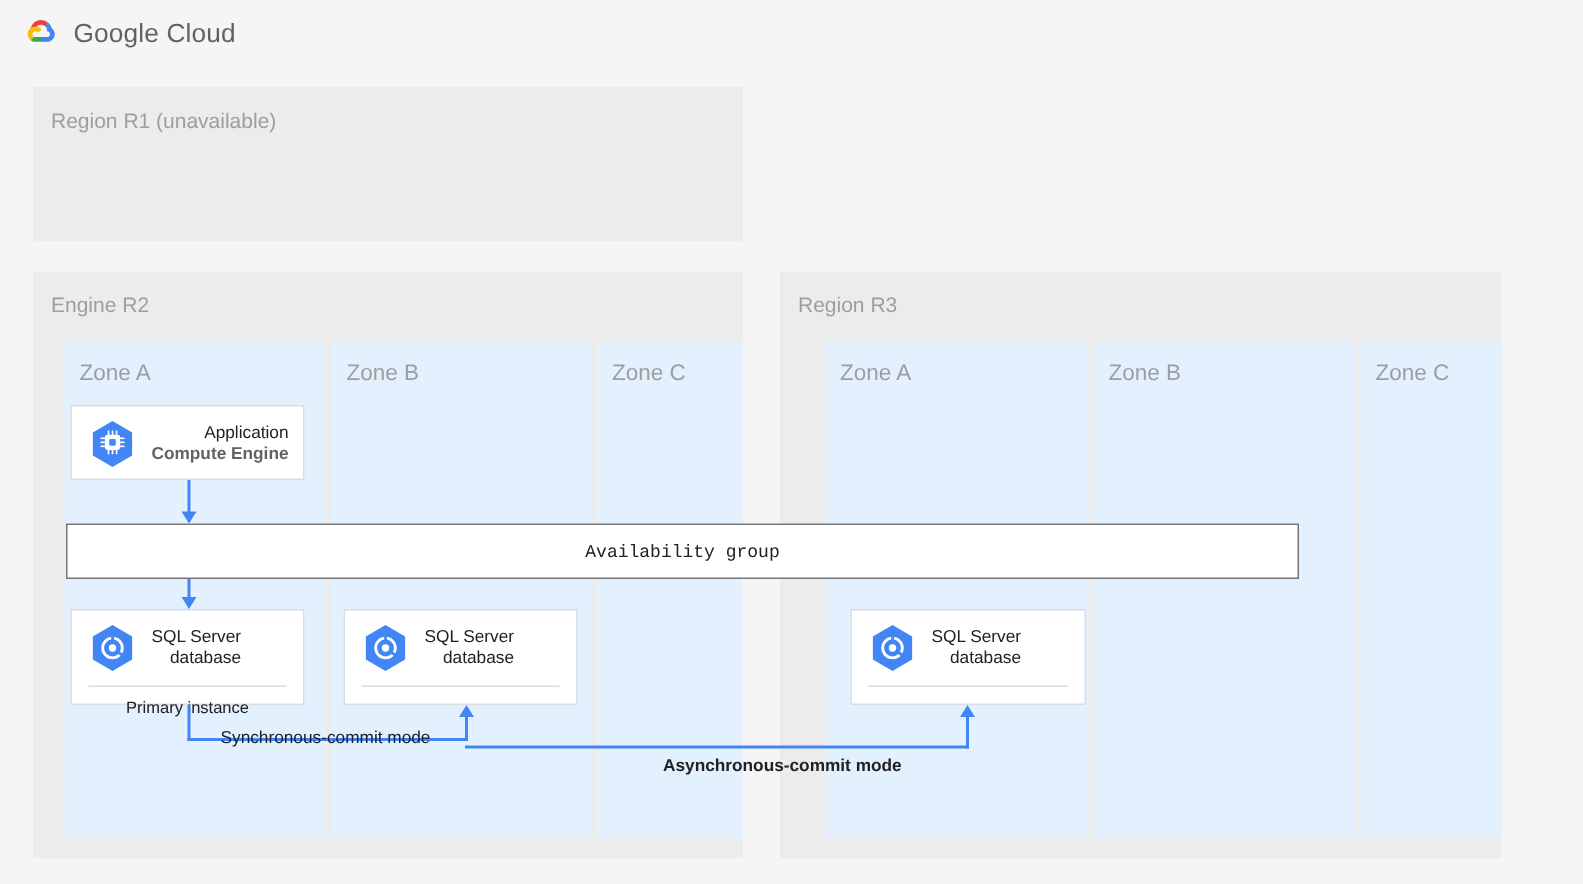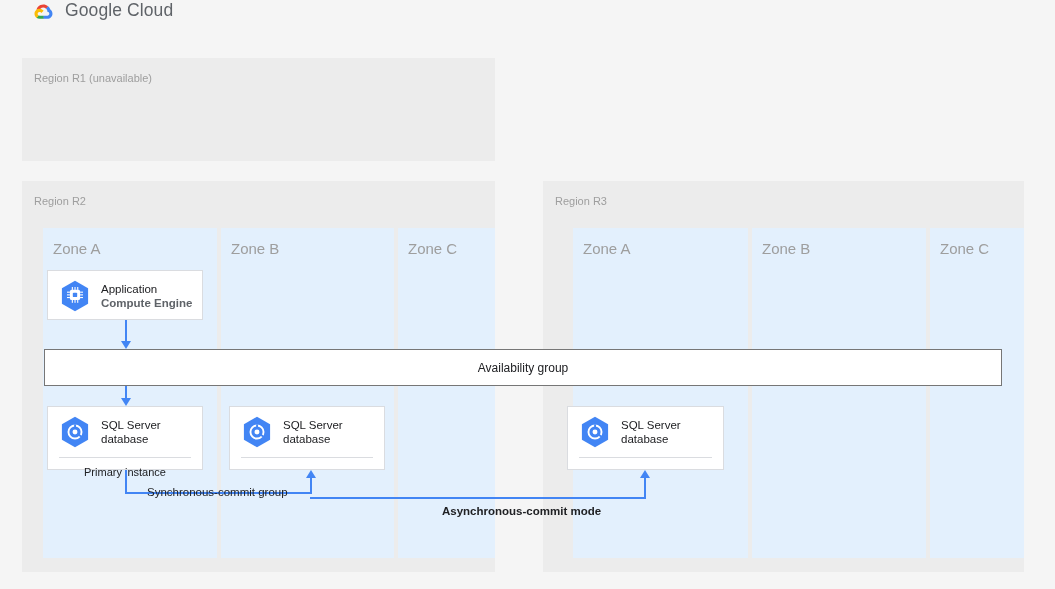--- a/index.html
+++ b/index.html
@@ -14,24 +14,23 @@
     overflow: hidden;
     position: relative;
   }
 
   
   .header {
     position: absolute;
     left: 0; top: 0;
     width: 848px; height: 44px;
     display: flex;
-    align-items: flex-start;
+    align-items: center;
     padding-left: 14px;
     box-sizing: border-box;
-    margin-left: 16px;
   }
   .gc-logo {
     width: 26px; height: 26px;
     margin-right: 9px;
     flex: 0 0 auto;
     display: block;
   }
   .gc-wordmark {
     font-size: 17.5px;
     color: #5f6368;
@@ -41,27 +40,27 @@
 
   
   .region {
     position: absolute;
     background: #ececec;
     box-sizing: border-box;
   }
   .region-label {
     position: absolute;
     left: 12px; top: 14px;
-    font-size: 11px;
+    font-size: 14px;
     color: #9e9e9e;
     white-space: nowrap;
   }
   #region-r1 { left: 22px; top: 58px; width: 473px; height: 103px; }
   #region-r2 { left: 22px; top: 181px; width: 473px; height: 391px; }
-  #region-r3 { left: 543px; top: 181px; width: 481px; height: 391px; }
+  #region-r3 { left: 520px; top: 181px; width: 481px; height: 391px; }
 
   
   .zone {
     position: absolute;
     top: 47px;
     height: 330px;
     background: #e3f0fd;
     box-sizing: border-box;
   }
   .zone-label {
@@ -90,21 +89,21 @@
     align-items: center;
     padding: 9px 10px 9px 11px;
     box-sizing: border-box;
   }
   .card-icon {
     width: 32px; height: 32px;
     flex: 0 0 auto;
     margin-right: 10px;
     display: block;
   }
-  .card-text { line-height: 1.22; }
+  .card-text { line-height: 1.22; text-align: right; }
   .card-title {
     font-size: 11.5px;
     color: #202124;
     white-space: pre-line;
   }
   .card-sub {
     font-size: 11.5px;
     color: #5f6368;
     white-space: nowrap;
     font-weight: bold;
@@ -123,27 +122,28 @@
 
   #app-card   { left: 47px;  top: 270px; width: 156px; height: 50px; }
   #db-primary { left: 47px;  top: 406px; width: 156px; height: 64px; }
   #db-standby { left: 229px; top: 406px; width: 156px; height: 64px; }
   #db-secondary { left: 567px; top: 406px; width: 157px; height: 64px; }
 
   
   #availability-group {
     position: absolute;
     left: 44px; top: 349px;
-    width: 958px; height: 37px;
+    width: 822px; height: 37px;
     background: #ffffff;
     border: 1px solid #767676;
     box-sizing: border-box;
     display: flex;
     align-items: center;
     justify-content: center;
+    font-family: Liberation Mono, monospace;
   }
   #availability-group .ag-label {
     font-size: 12px;
     color: #202124;
     white-space: nowrap;
   }
 
   
   .conn {
     position: absolute;
@@ -184,21 +184,21 @@
     <path d="M17.7 16.1c-5.2 0-9.4 4.2-9.4 9.4 0 2.9 1.4 5.7 3.7 7.5l4.2-4.2c-1.8-.8-2.6-2.9-1.8-4.7.8-1.8 2.9-2.6 4.7-1.8.8.4 1.4 1 1.8 1.8l4.2-4.2c-1.8-2.3-4.5-3.7-7.4-3.8z" fill="#fbbc05"></path>
   </svg>
   <span class="gc-wordmark">Google Cloud</span>
 </div>
 
 <div class="region" id="region-r1">
   <span class="region-label">Region R1 (unavailable)</span>
 </div>
 
 <div class="region r2" id="region-r2">
-  <span class="region-label">Region R2</span>
+  <span class="region-label">Engine R2</span>
   <div class="zone zone-a">
     <span class="zone-label">Zone A</span>
   </div>
   <div class="zone zone-b">
     <span class="zone-label">Zone B</span>
   </div>
   <div class="zone zone-c">
     <span class="zone-label">Zone C</span>
   </div>
 </div>
@@ -301,18 +301,18 @@
 database</div>
     </div>
   </div>
   <div class="card-divider"></div>
 </div>
 
 <div class="conn conn-v" style="left:125px; top:470px; height:24px;"></div>
 <div class="conn conn-h" style="left:125px; top:492px; width:187px;"></div>
 <div class="conn conn-v" style="left:310px; top:478px; height:16px;"></div>
 <div class="arrow-up" style="left:306px; top:470px;"></div>
-<span class="conn-label" style="left:147px; top:486px;">Synchronous-commit group</span>
+<span class="conn-label" style="left:147px; top:486px;">Synchronous-commit mode</span>
 
 <div class="conn conn-h" style="left:310px; top:497px; width:336px;"></div>
 <div class="conn conn-v" style="left:644px; top:478px; height:21px;"></div>
 <div class="arrow-up" style="left:640px; top:470px;"></div>
 <span class="conn-label" style="left:442px; top:505px;font-weight:bold;">Asynchronous-commit mode</span>
 
 </body></html>

